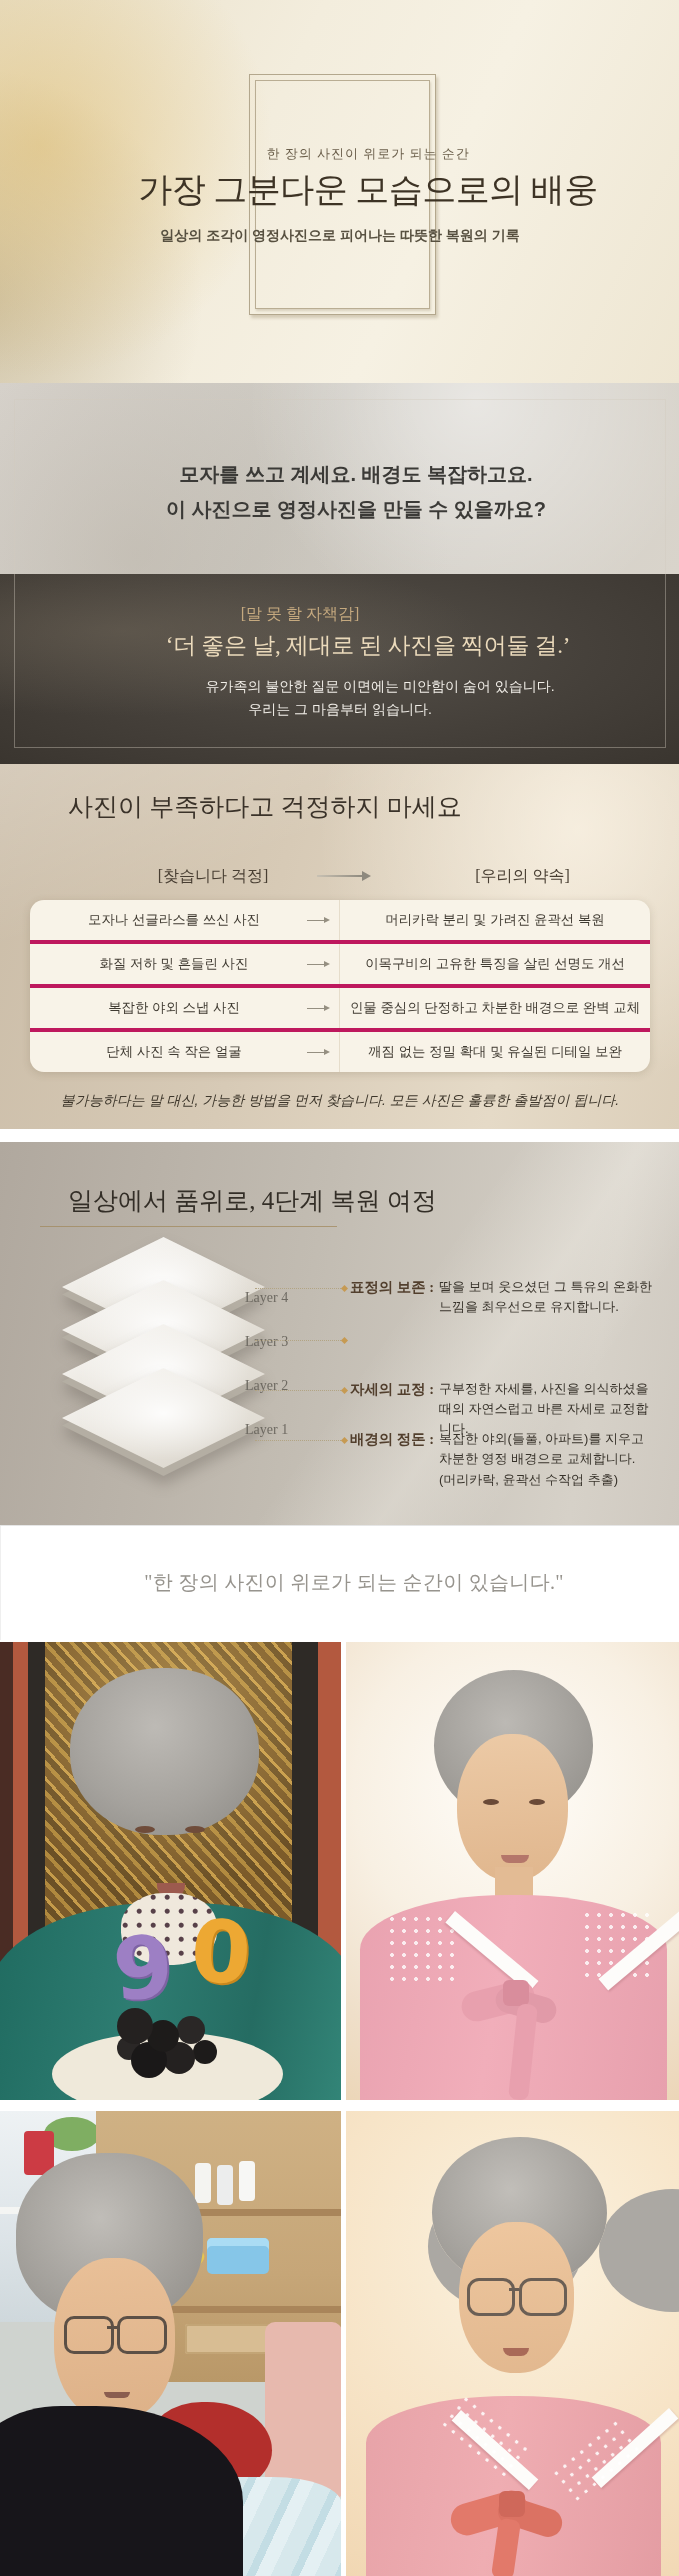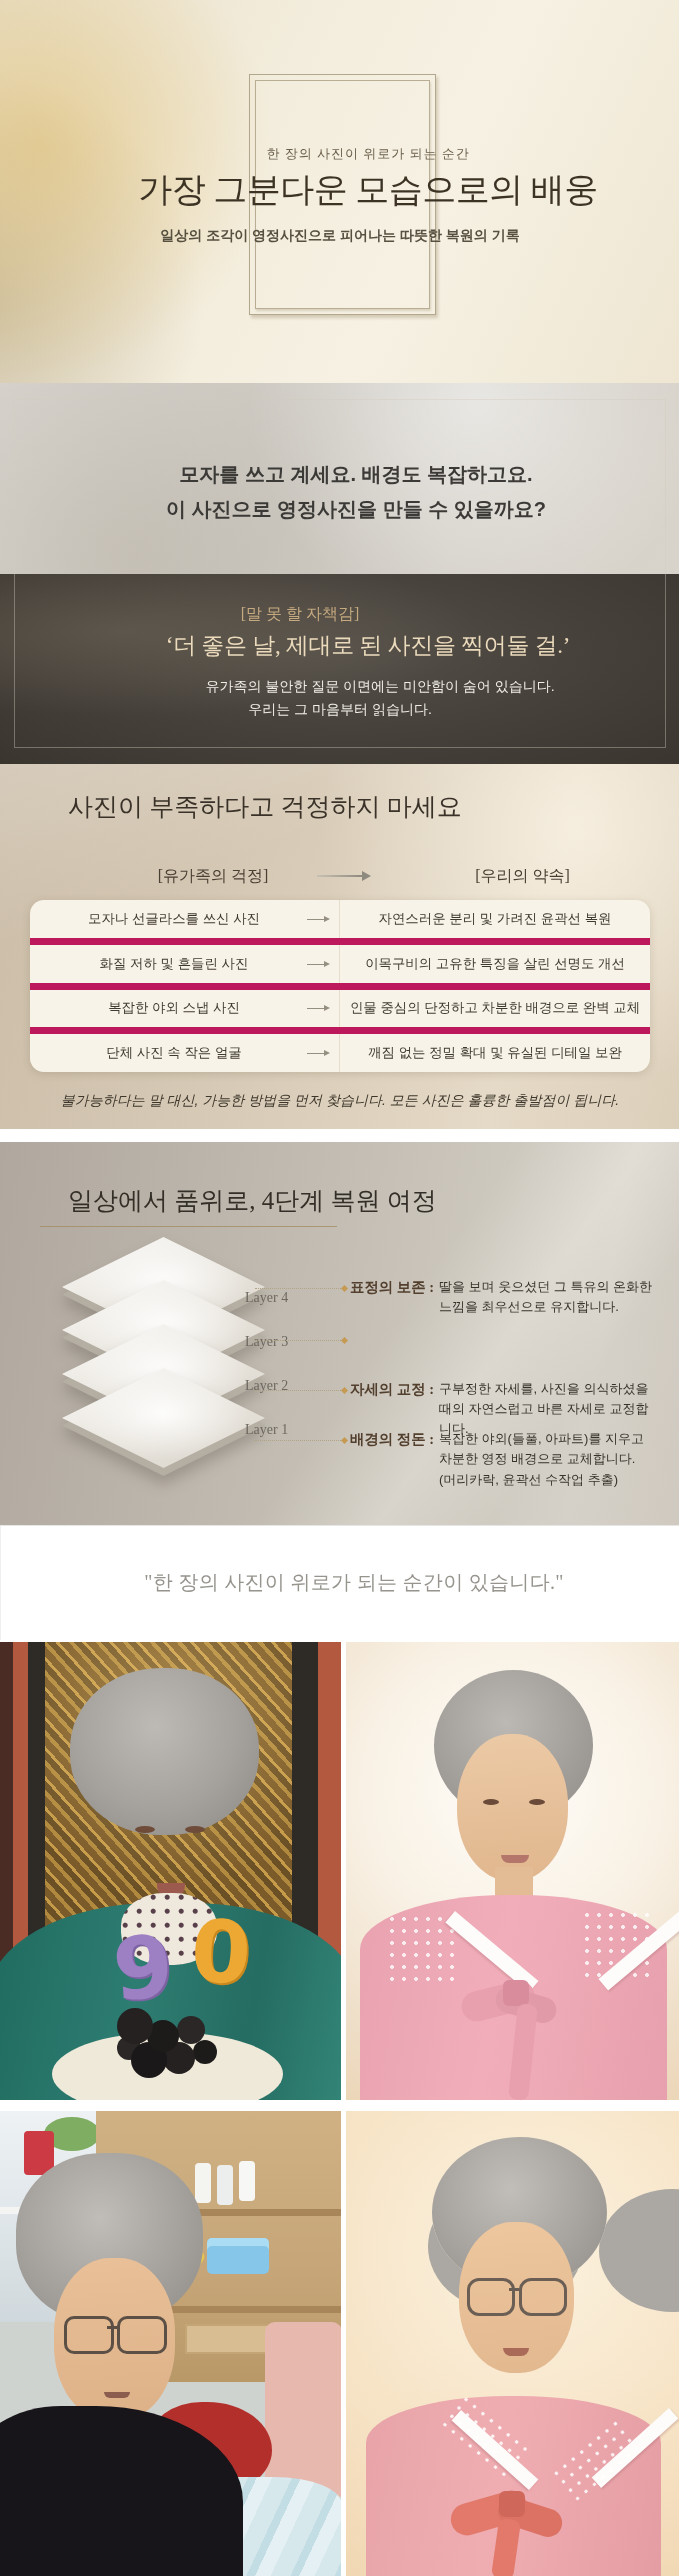--- a/index.html
+++ b/index.html
@@ -96,21 +96,21 @@
   .big-arrow::after{
     content:"";position:absolute;right:-8px;top:-4px;
     border-left:9px solid #8e897e;border-top:5px solid transparent;border-bottom:5px solid transparent;
   }
   .promise-card{
     position:absolute;left:30px;top:136px;width:620px;height:172px;
     background:#f8f3e8;border-radius:14px;
     box-shadow:0 2px 8px rgba(90,75,50,.18);
     display:flex;flex-direction:column;overflow:hidden;
   }
-  .p-row{flex:1;display:flex;border-top:7px solid #be185d;}
+  .p-row{flex:1;display:flex;border-top:4px solid #be185d;}
   .p-row:first-child{border-top:none;}
   .p-cell{display:flex;align-items:center;justify-content:center;font-size:13.4px;color:#3f3a31;}
   .p-cell-left{width:310px;position:relative;border-right:1px solid #e6ddcb;padding-right:21px;box-sizing:border-box;}
   .p-cell-right{flex:1;}
   .mini-arrow{
     position:absolute;right:14px;top:50%;width:18px;height:1px;background:#958f81;
   }
   .mini-arrow::after{
     content:"";position:absolute;right:-5px;top:-3px;
     border-left:6px solid #958f81;border-top:3px solid transparent;border-bottom:3px solid transparent;
@@ -297,31 +297,31 @@
     <div class="concern-quote-label serif">[말 못 할 자책감]</div>
     <div class="concern-quote serif">‘더 좋은 날, 제대로 된 사진을 찍어둘 걸.’</div>
     <div class="concern-desc concern-d1">유가족의 불안한 질문 이면에는 미안함이 숨어 있습니다.</div>
     <div class="concern-desc concern-d2">우리는 그 마음부터 읽습니다.</div>
   </div>
   <div class="concern-border"></div>
 </div>
 
 <div class="promise">
   <div class="promise-heading serif">사진이 부족하다고 걱정하지 마세요</div>
-  <div class="col-label col-label-left serif">[유가족의 걱정]</div>
+  <div class="col-label col-label-left serif">[찾습니다 걱정]</div>
   <div class="big-arrow"></div>
   <div class="col-label col-label-right serif">[우리의 약속]</div>
 
   <div class="promise-card">
     <div class="p-row">
       <div class="p-cell p-cell-left">
           <span>모자나 선글라스를 쓰신 사진</span>
           <span class="mini-arrow"></span>
         </div>
-      <div class="p-cell p-cell-right">자연스러운 분리 및 가려진 윤곽선 복원</div>
+      <div class="p-cell p-cell-right">머리카락 분리 및 가려진 윤곽선 복원</div>
     </div>
     <div class="p-row">
       <div class="p-cell p-cell-left">
           <span>화질 저하 및 흔들린 사진</span>
           <span class="mini-arrow"></span>
         </div>
       <div class="p-cell p-cell-right">이목구비의 고유한 특징을 살린 선명도 개선</div>
     </div>
     <div class="p-row">
       <div class="p-cell p-cell-left">

